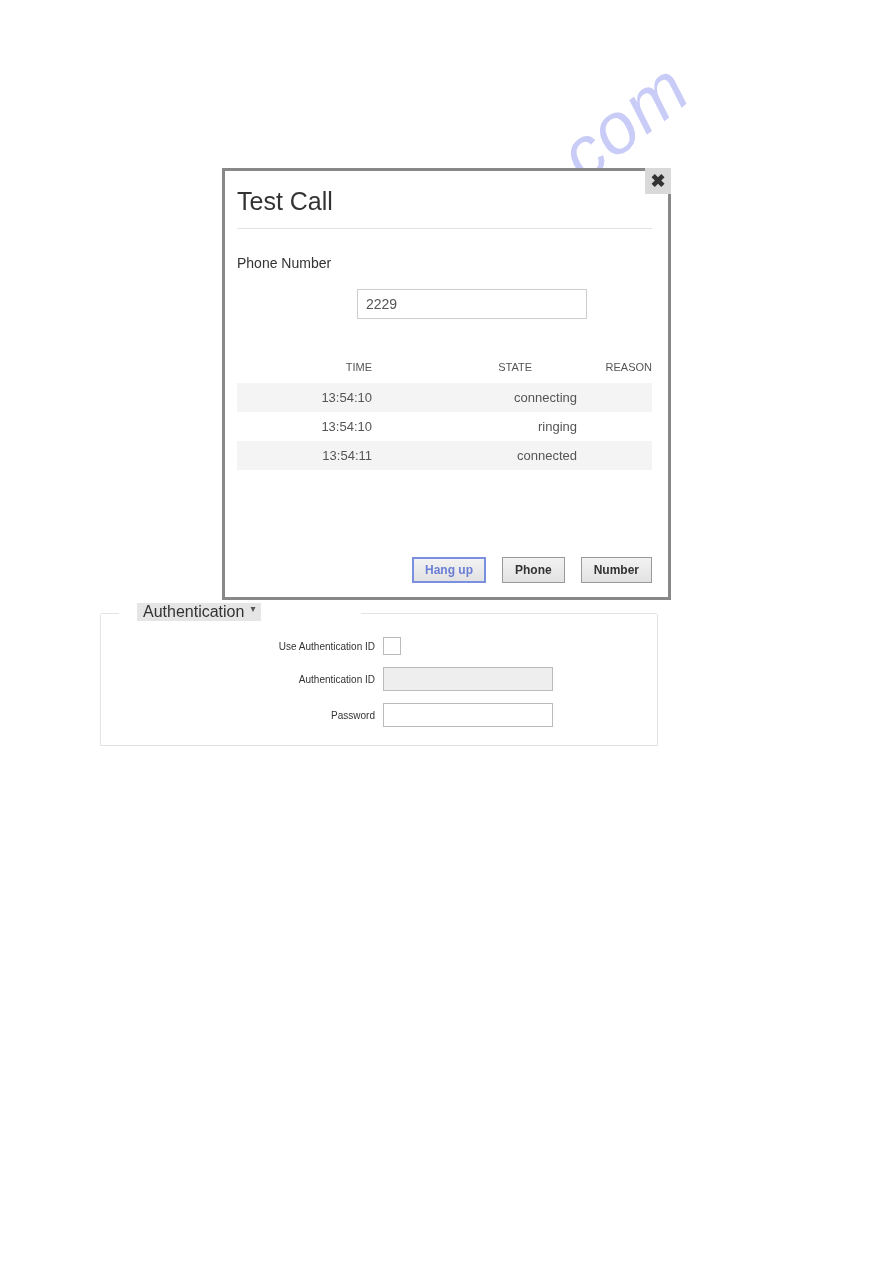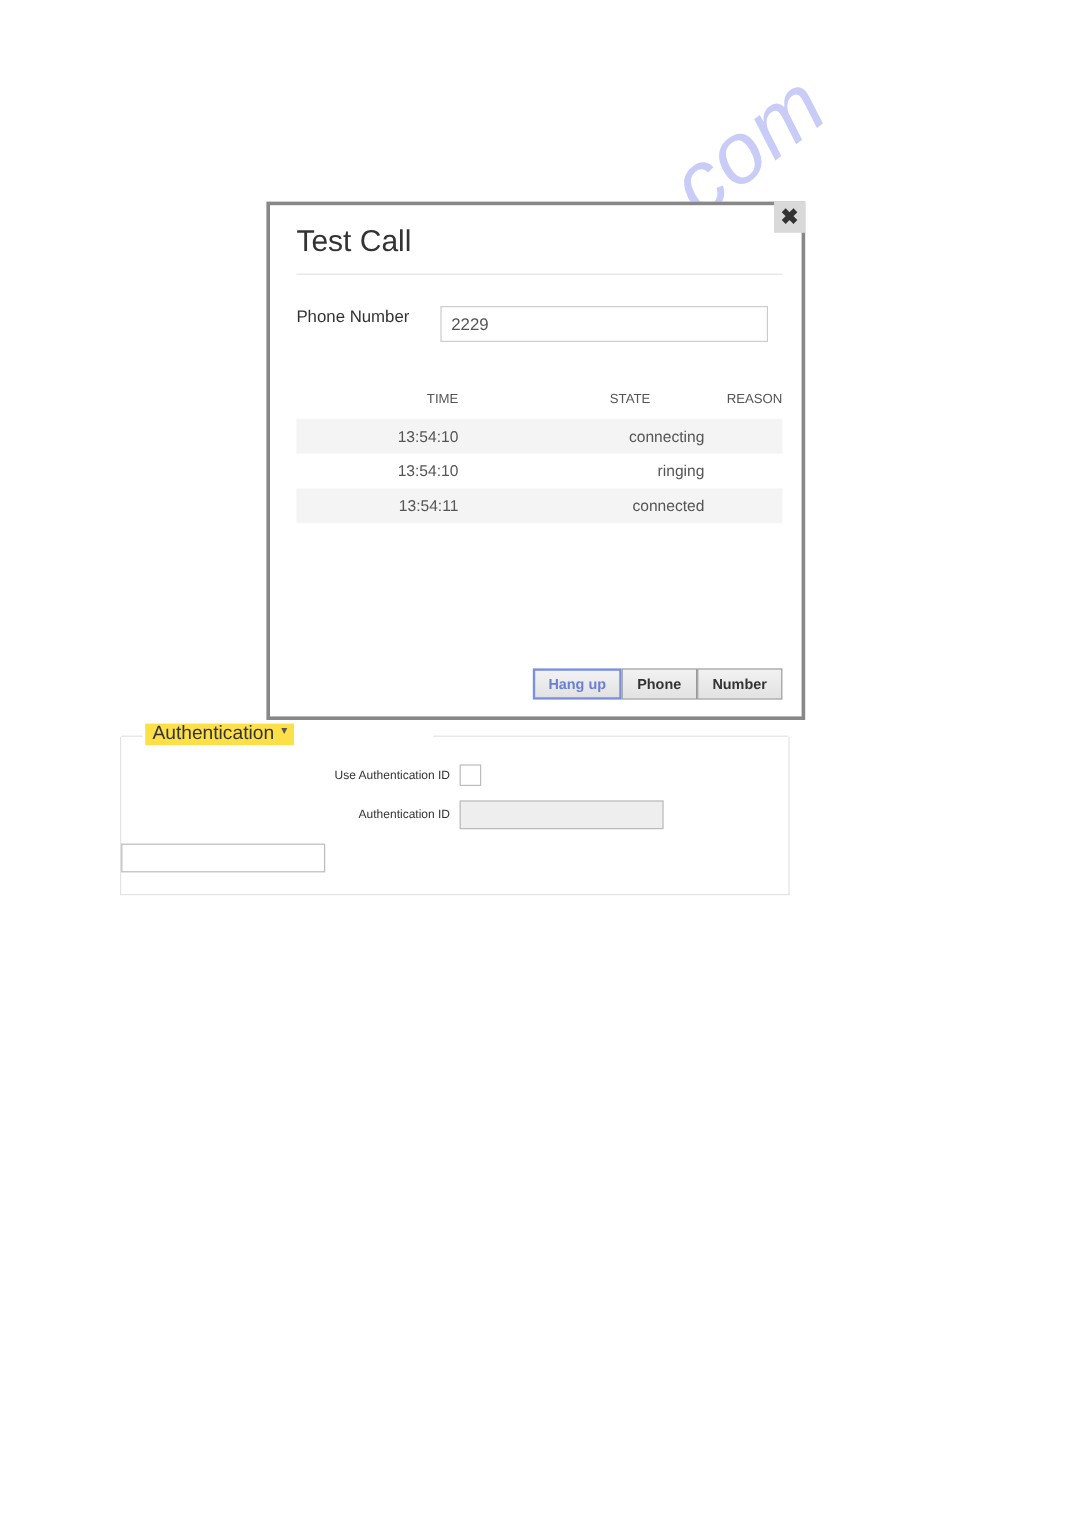--- a/index.html
+++ b/index.html
@@ -27,44 +27,44 @@
       height: 26px;
       background: #d9d9d9;
       display: flex;
       align-items: center;
       justify-content: center;
       font-weight: bold;
       font-size: 18px;
       cursor: pointer;
       color: #333;
     }
-    .dialog-inner { padding: 12px 16px 14px 22px; height: 100%; display: flex; flex-direction: column; }
+    .dialog-inner { padding: 12px 16px 14px 12px; height: 100%; display: flex; flex-direction: column; }
     .dialog-title {
       font-size: 25px;
       font-weight: 300;
       color: #333;
       padding: 4px 0 12px 0;
     }
     .title-rule { border: none; border-top: 1px solid #e3e3e3; margin-bottom: 26px; }
     .row { display: flex; align-items: flex-start; margin-bottom: 20px; }
     .row .lbl { width: 120px; font-size: 14px; color: #333; }
     .row input[type=text] {
-      width: 273px; height: 30px;
+      width: 230px; height: 30px;
       border: 1px solid #ccc; padding: 0 8px;
-      font-size: 14px; color: #555;
+      font-size: 14px; color: #555; margin-top: 34px;
     }
     .table { margin-top: 16px; text-align: right; }
     .thead, .trow { display: flex; }
     .thead { font-size: 11px; color: #555; padding: 6px 0 10px 10px; }
     .trow { font-size: 13px; color: #555; padding: 7px 0 7px 10px; gap: 45px; }
     .trow.alt { background: #f4f4f4; }
     .c-time  { width: 125px; }
     .c-state { width: 160px; }
     .c-reason{ flex: 1; }
-    .dialog-footer { margin-top: auto; display: flex; justify-content: flex-end; gap: 0; }
+    .dialog-footer { margin-top: auto; display: flex; justify-content: flex-end; gap: 16px; }
     .btn {
       height: 26px; padding: 0 12px;
       background: linear-gradient(#f2f2f2,#e2e2e2);
       border: 1px solid #999; font-size: 12px; font-weight: bold;
       color: #333; cursor: pointer;
     }
     .btn.active { border: 2px solid #7a8fe0; color: #6a7ed6; padding: 0 11px; }
 
     .auth-panel {
       position: absolute;
@@ -86,22 +86,22 @@
       border-top: 1px solid #e3e3e3;
     }
     .auth-header .gapline-right {
       position: absolute;
       right: 0; top: 10px;
       left: 260px;
       border-top: 1px solid #e3e3e3;
     }
     .auth-header-inner {
       position: absolute;
-      left: 20px; top: 0;
-      background: #fde047; padding: 0 6px;
+      left: 36px; top: 0;
+      background: #e5e5e5; padding: 0 6px;
       display: flex; align-items: flex-start; gap: 6px;
       font-size: 16px; color: #333;
     }
     .chev { font-size: 10px; color: #555; }
     .auth-row { display: flex; align-items: center; margin-top: 12px; }
     .auth-row .albl {
       width: 282px; text-align: right; padding-right: 8px;
       font-size: 10px; color: #333;
     }
     .auth-row input[type=checkbox] {
@@ -183,15 +183,16 @@
   </div>
   <div class="auth-row">
     <div class="albl">Use Authentication ID</div>
     <input type="checkbox" style="">
   </div>
   <div class="auth-row">
     <div class="albl">Authentication ID</div>
     <input class="txt" type="text" value="" style="">
   </div>
   <div class="auth-row">
+    <div class="albl">Password</div>
     <input class="txt white" type="password" value="" style="">
   </div>
 </div>
 
 </body></html>

